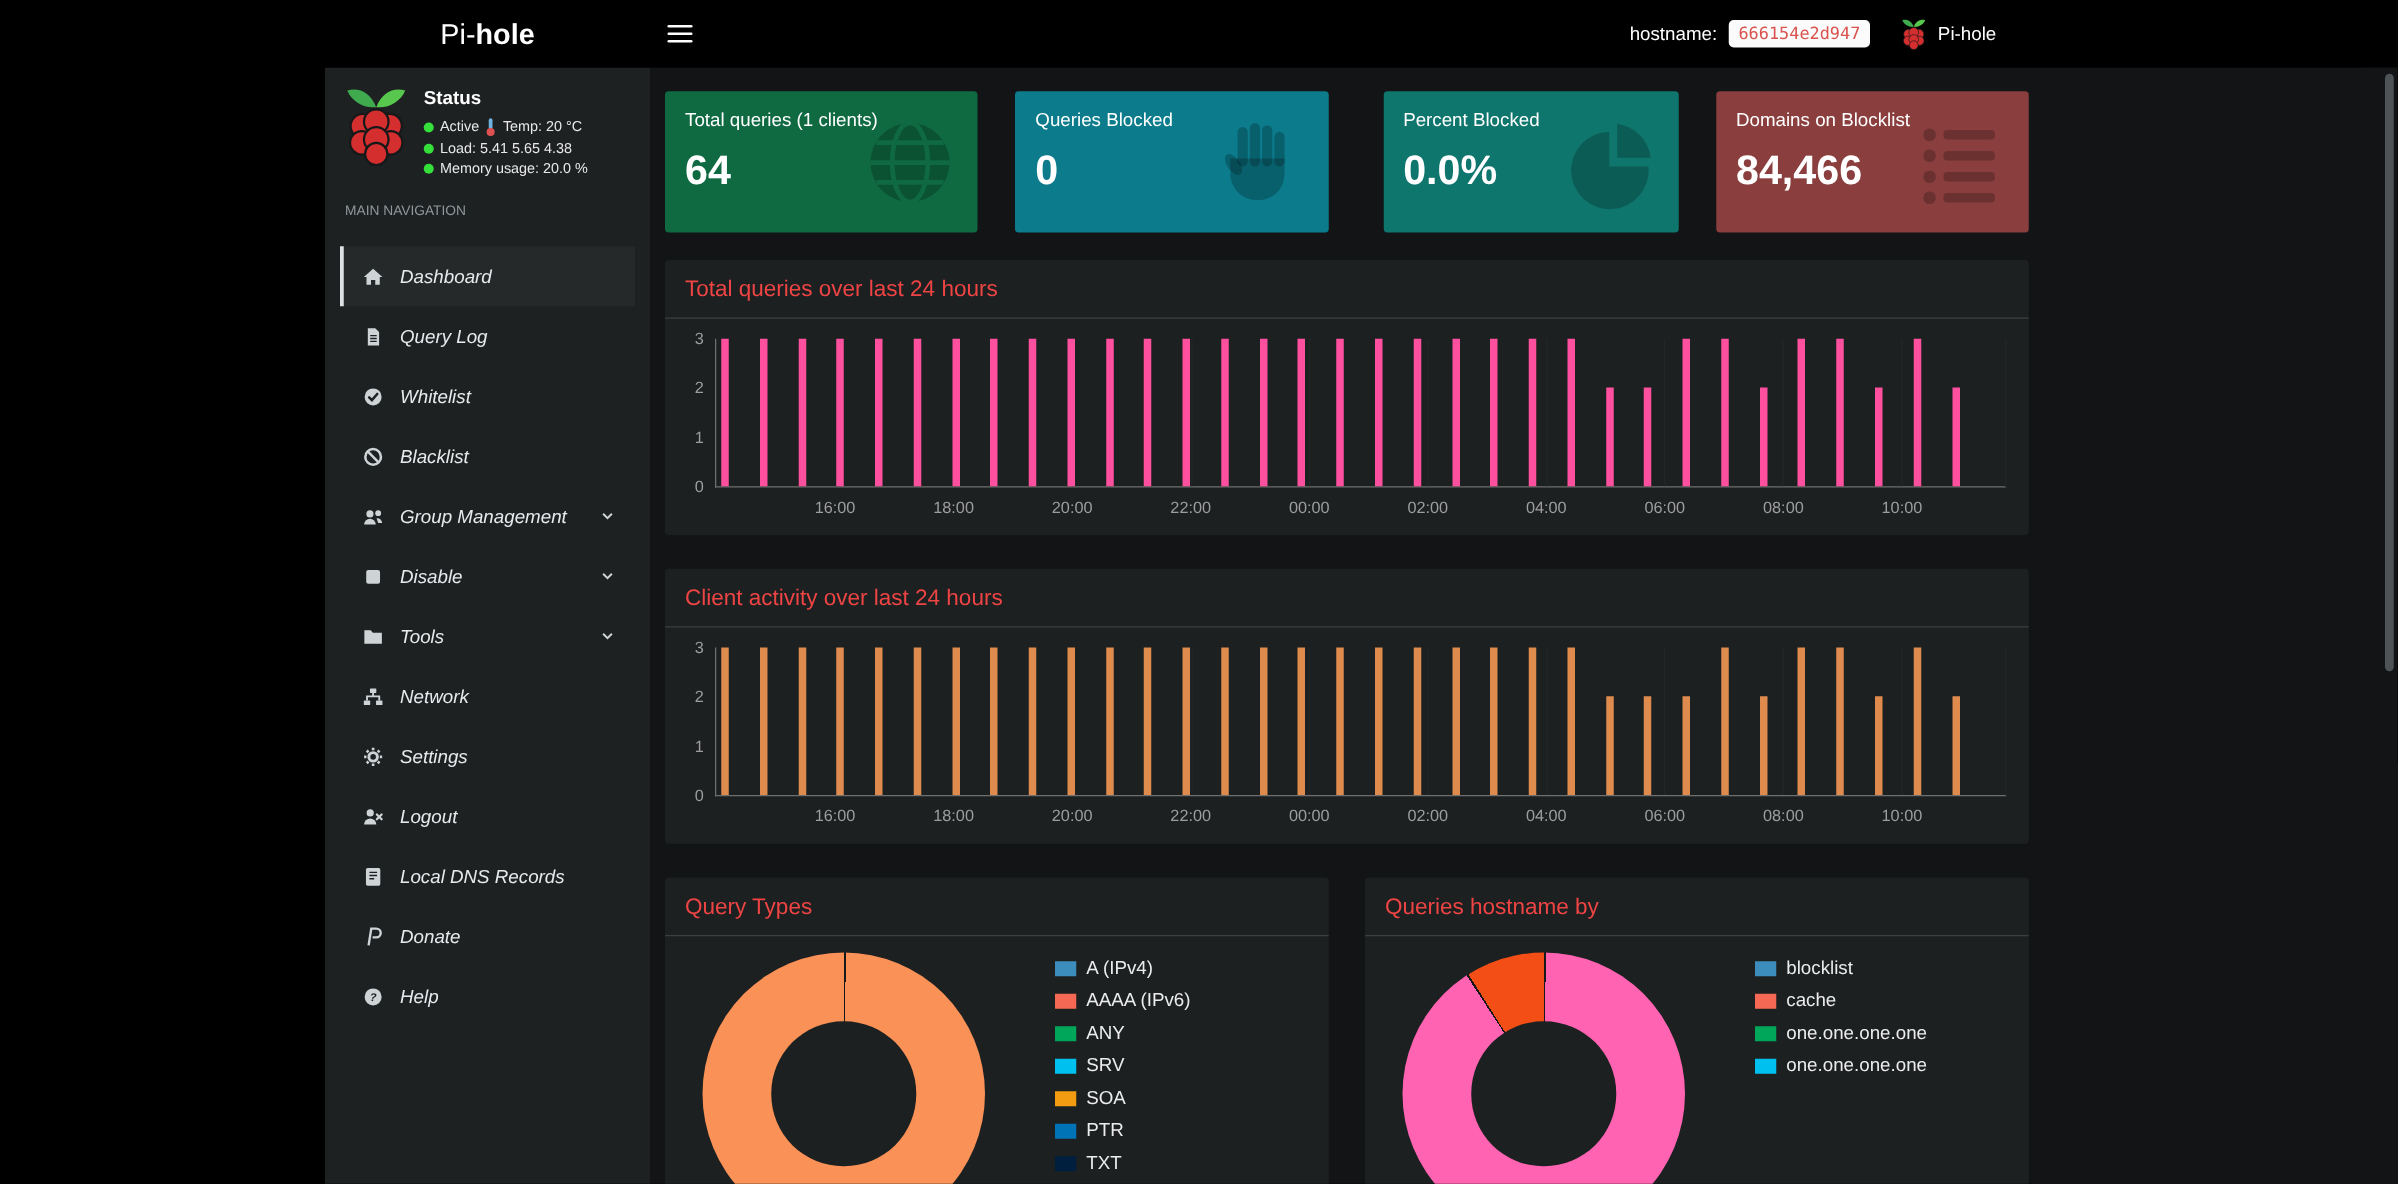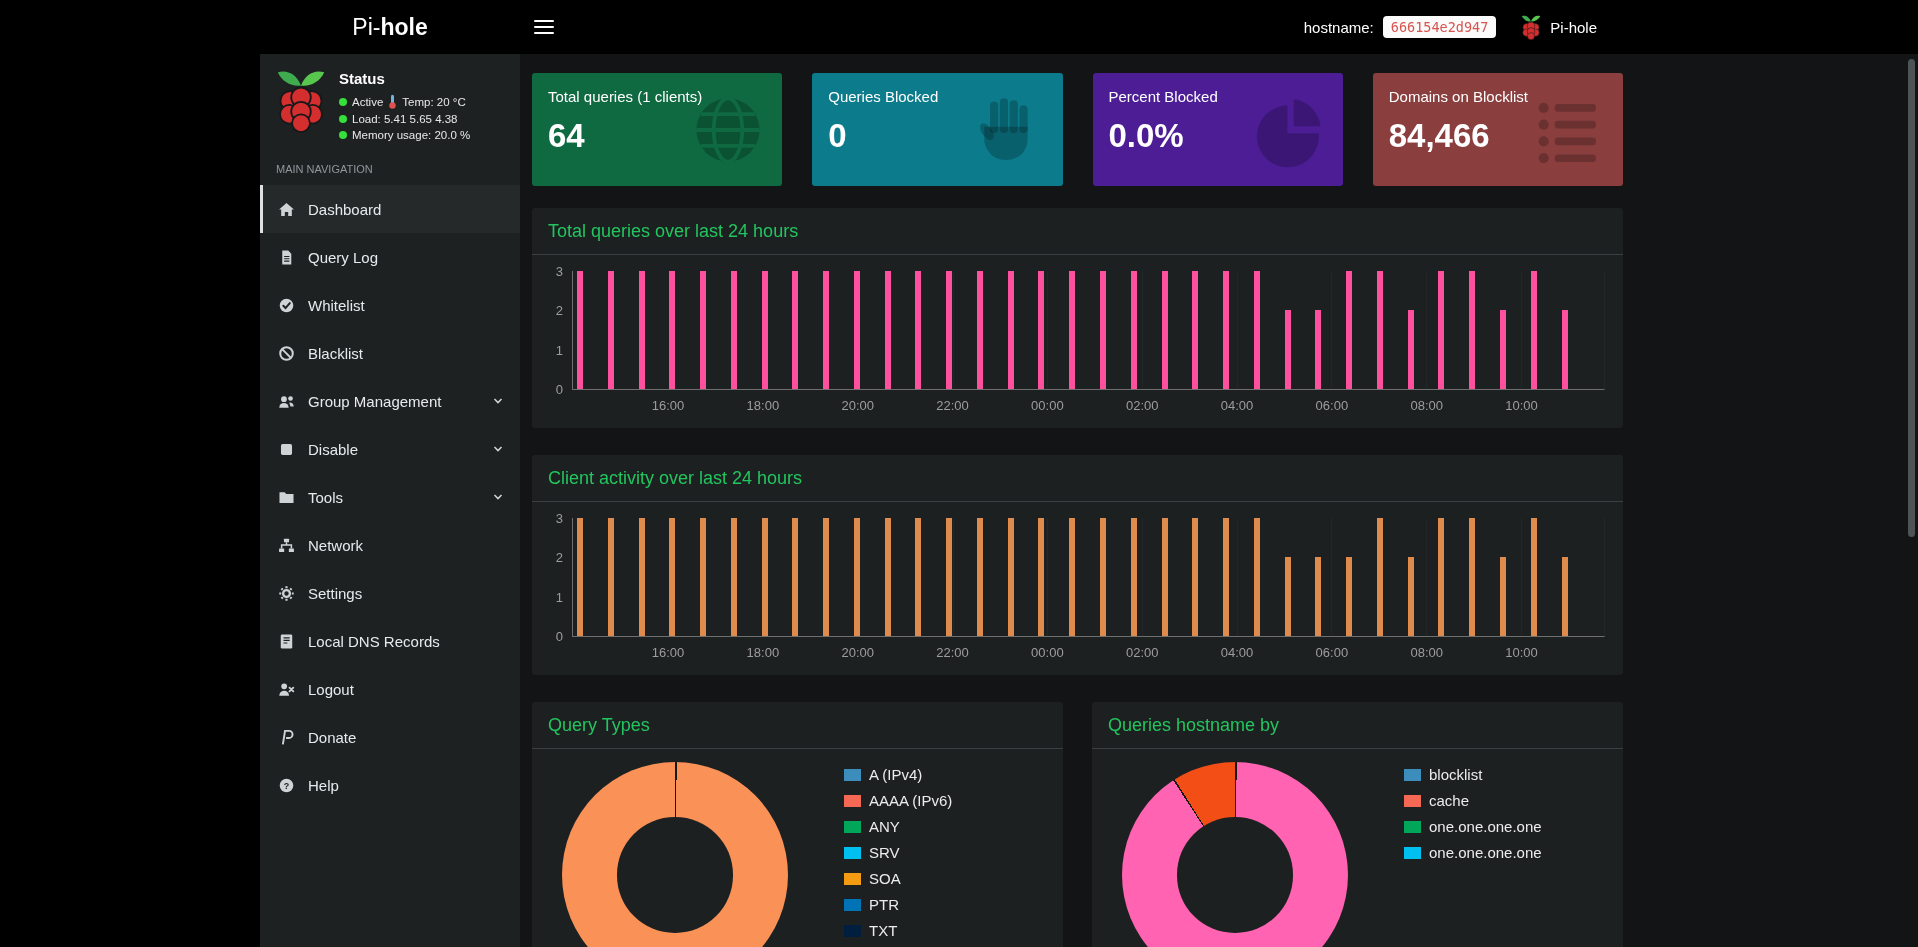--- a/index.html
+++ b/index.html
@@ -16,37 +16,37 @@
     font-size:13.5px;padding:3px 8px;border-radius:4px;}
   .berry-small{margin:0 8px 0 24px;}
   
   #sidebar{position:absolute;left:260px;top:54px;width:260px;height:893px;background:#1e2122;}
   #status-panel{display:flex;padding:13px 8px 8px 14px;}
   .status-text{margin-left:11px;min-width:0;}
   .status-title{color:#fff;font-weight:bold;font-size:15px;margin:3px 0 7px;}
   .status-line{display:flex;align-items:center;gap:5px;color:#e8e8e8;font-size:11.5px;margin-bottom:4px;white-space:nowrap;}
   .status-dot{width:8px;height:8px;border-radius:50%;flex:none;}
   .nav-heading{color:#8f979b;font-size:11px;padding:10px 16px 10px;}
-  #nav-menu{list-style:none;margin:0;padding:0;}
+  #nav-menu{list-style:none;margin:12px;padding:0;font-style:italic;}
   .nav-item{display:flex;align-items:center;height:48px;padding:0 16px 0 15px;gap:13px;color:#e7eaec;
     font-size:15px;border-left:3px solid transparent;cursor:pointer;}
   .nav-item.active{background:#26292a;border-left-color:#dde1e3;}
   .nav-item .mi{width:17px;height:17px;flex:none;}
   .nav-item .chevron{margin-left:auto;flex:none;}
   
   #main{position:absolute;left:520px;top:54px;width:1398px;height:893px;background:#121415;overflow:hidden;}
   .content{padding:19px 0 0 12px;width:1091px;}
   .cards-row{display:grid;grid-template-columns:repeat(4,1fr);gap:30px;margin-bottom:22px;}
   .card{position:relative;height:113px;border-radius:3px;color:#fff;padding:15px 16px;box-sizing:border-box;
     cursor:pointer;overflow:hidden;}
   .card-title{font-size:15px;}
   .card-value{font-size:33px;font-weight:bold;margin-top:12px;}
   .card-icon{position:absolute;right:16px;top:19px;width:76px;height:76px;}
   .panel{background:#1d2021;border-radius:3px;margin-bottom:27px;}
-  .panel-title{margin:0;padding:13px 16px 12px;font-size:18px;font-weight:400;color:#22c55e;border-bottom:1px solid #3b3f41;}
+  .panel-title{margin:0;padding:13px 16px 12px;font-size:18px;font-weight:400;color:#ef4444;border-bottom:1px solid #3b3f41;}
   .chart-panel{height:220px;box-sizing:border-box;}
   .bar-chart{position:relative;margin:16px 18px 0 12px;height:146px;padding-left:28px;box-sizing:border-box;}
   .plot{position:relative;height:118px;border-left:1px solid #6f6f6f;border-bottom:1px solid #6f6f6f;border-right:1px solid #232627;}
   .gridline{position:absolute;top:0;bottom:0;width:1px;background:#232627;}
   .bars{position:absolute;left:4px;right:3.5%;top:0;bottom:0;display:flex;justify-content:space-between;align-items:flex-end;}
   .bar{width:6px;}
   .x-axis{position:absolute;left:28px;right:0;top:118px;height:26px;}
   .xtick{position:absolute;top:9px;transform:translateX(-50%);font-size:13px;color:#9d9d9d;}
   .y-axis{position:absolute;left:4px;top:0;width:24px;height:118px;}
   .ytick{position:absolute;right:9px;transform:translateY(-50%);font-size:13px;color:#9d9d9d;}
@@ -201,34 +201,34 @@
     </li>
     <li class="nav-item">
       <svg class="mi" viewBox="0 0 16 16">
           <circle cx="8" cy="8" r="3.2" fill="none" stroke="#ced4d6" stroke-width="2.2"></circle>
           <path stroke="#ced4d6" stroke-width="2" d="M8 1.2 V3 M8 13 V14.8 M1.2 8 H3 M13 8 H14.8 M3.2 3.2 L4.5 4.5 M11.5 11.5 L12.8 12.8 M12.8 3.2 L11.5 4.5 M4.5 11.5 L3.2 12.8" fill="none"></path>
         </svg>
       <span>Settings</span>
     </li>
     <li class="nav-item">
       <svg class="mi" viewBox="0 0 16 16">
-          <rect x="2.6" y="1.4" width="10.8" height="13.2" rx="1.2" fill="#ced4d6"></rect>
-          <path d="M5.2 4.6 H11 M5.2 7 H11 M5.2 9.4 H8.8" stroke="#1e2122" stroke-width="1.1" fill="none"></path>
-        </svg>
-      <span>Local DNS Records</span>
-    </li>
-    <li class="nav-item">
-      <svg class="mi" viewBox="0 0 16 16">
           <g fill="#ced4d6">
             <circle cx="5.8" cy="5" r="2.7"></circle>
             <path d="M1.2 13.8 a4.6 4.6 0 0 1 9.2 0 Z"></path>
           </g>
           <path d="M10.8 6.2 L14.4 9.8 M14.4 6.2 L10.8 9.8" stroke="#ced4d6" stroke-width="1.7" stroke-linecap="round"></path>
         </svg>
       <span>Logout</span>
+    </li>
+    <li class="nav-item">
+      <svg class="mi" viewBox="0 0 16 16">
+          <rect x="2.6" y="1.4" width="10.8" height="13.2" rx="1.2" fill="#ced4d6"></rect>
+          <path d="M5.2 4.6 H11 M5.2 7 H11 M5.2 9.4 H8.8" stroke="#1e2122" stroke-width="1.1" fill="none"></path>
+        </svg>
+      <span>Local DNS Records</span>
     </li>
     <li class="nav-item">
       <svg class="mi" viewBox="0 0 16 16">
           <path d="M4.6 14.4 L6.6 1.8 H10.4 a3.3 3.3 0 1 1 0 6.6 H7.6" fill="none" stroke="#ced4d6" stroke-width="1.8"></path>
         </svg>
       <span>Donate</span>
     </li>
     <li class="nav-item">
       <svg class="mi" viewBox="0 0 16 16">
           <circle cx="8" cy="8" r="6.4" fill="#ced4d6"></circle>
@@ -260,21 +260,21 @@
             <g fill="rgba(0,0,0,0.22)">
               <rect x="6" y="3" width="2.6" height="10" rx="1.3"></rect>
               <rect x="9.1" y="2" width="2.6" height="11" rx="1.3"></rect>
               <rect x="12.2" y="2.6" width="2.6" height="10.4" rx="1.3"></rect>
               <rect x="15.3" y="4.2" width="2.6" height="8.8" rx="1.3"></rect>
               <ellipse cx="5" cy="12.5" rx="1.6" ry="3" transform="rotate(-35 5 12.5)"></ellipse>
               <path d="M4.2 11 H17.9 V14.5 C17.9 18.6 15.2 21.5 11 21.5 C7.4 21.5 5 19.3 4.2 15.8 Z"></path>
             </g>
           </svg>
       </div>
-      <div class="card" style="background: #4c1d95; --bg: #8e6d1e;">
+      <div class="card" style="background: #0f766e; margin-left: 14px; --bg: #8e6d1e;">
         <div class="card-title">Percent Blocked</div>
         <div class="card-value">0.0%</div>
         <svg class="card-icon" viewBox="0 0 24 24">
             <g fill="rgba(0,0,0,0.22)">
               <path d="M13.5 2.2 A10 10 0 0 1 22 10.8 L13.5 10.8 Z"></path>
               <path d="M11.5 4.2 A9.8 9.8 0 1 0 21.4 13 L11.5 13 Z"></path>
             </g>
           </svg>
       </div>
       <div class="card" style="background: rgb(138, 62, 62); --bg: #8a3e3e;">

